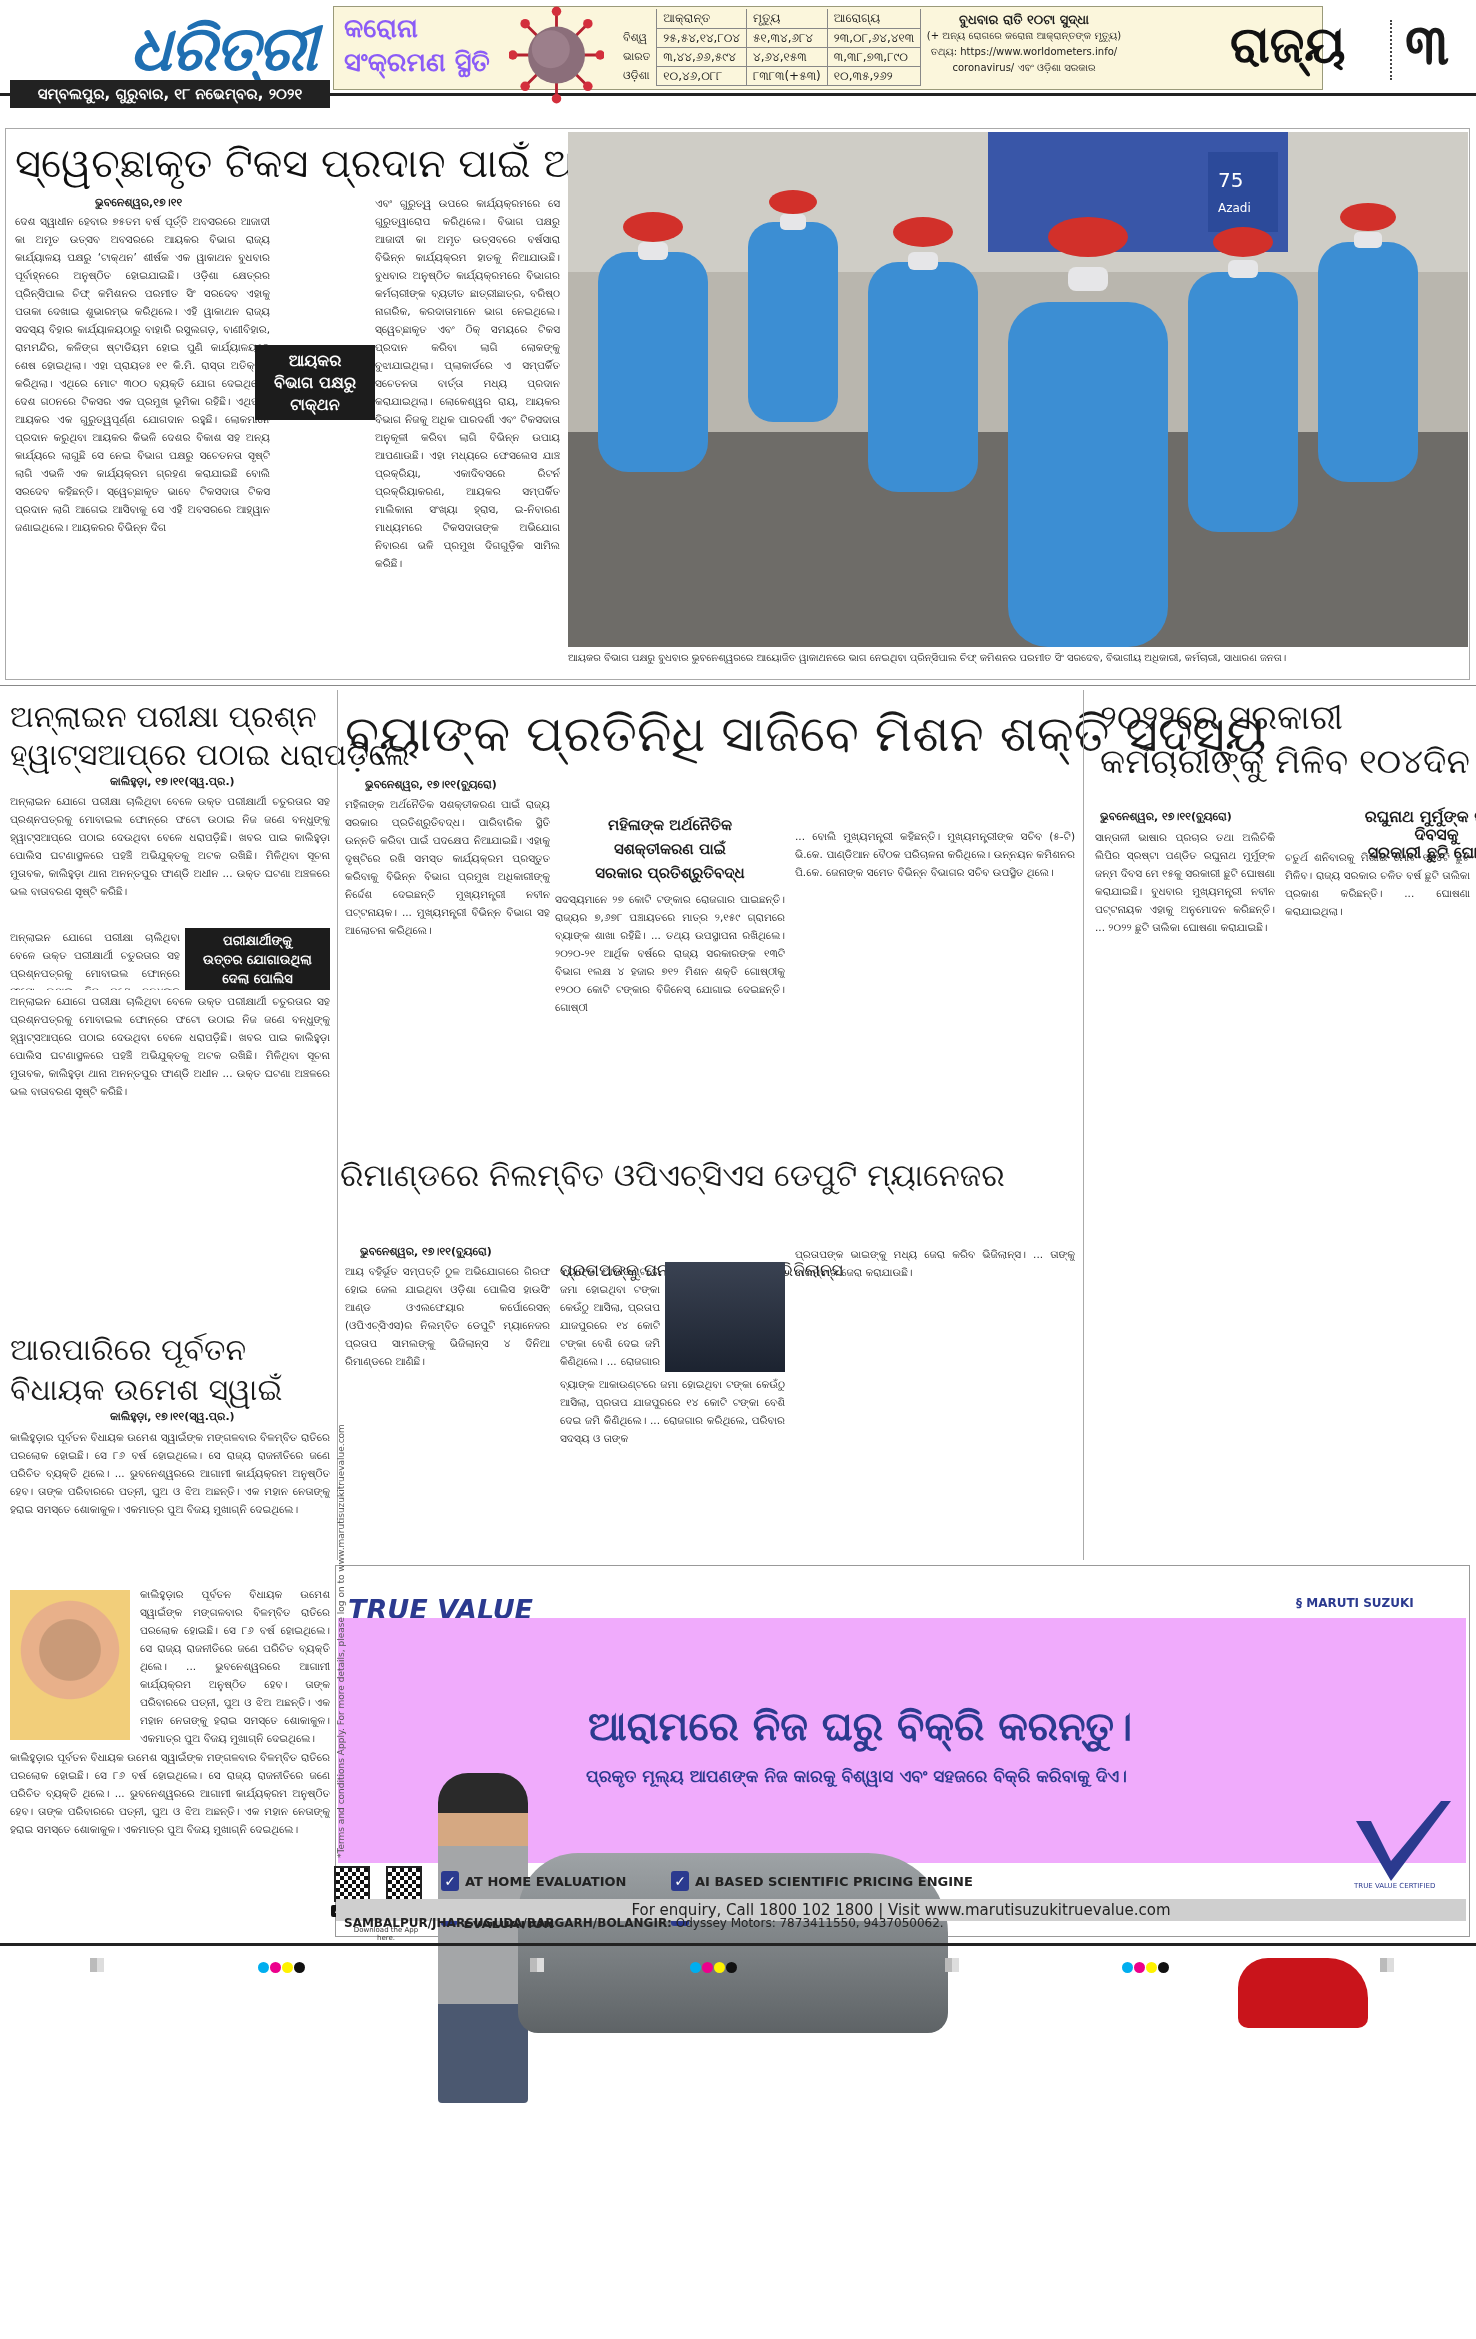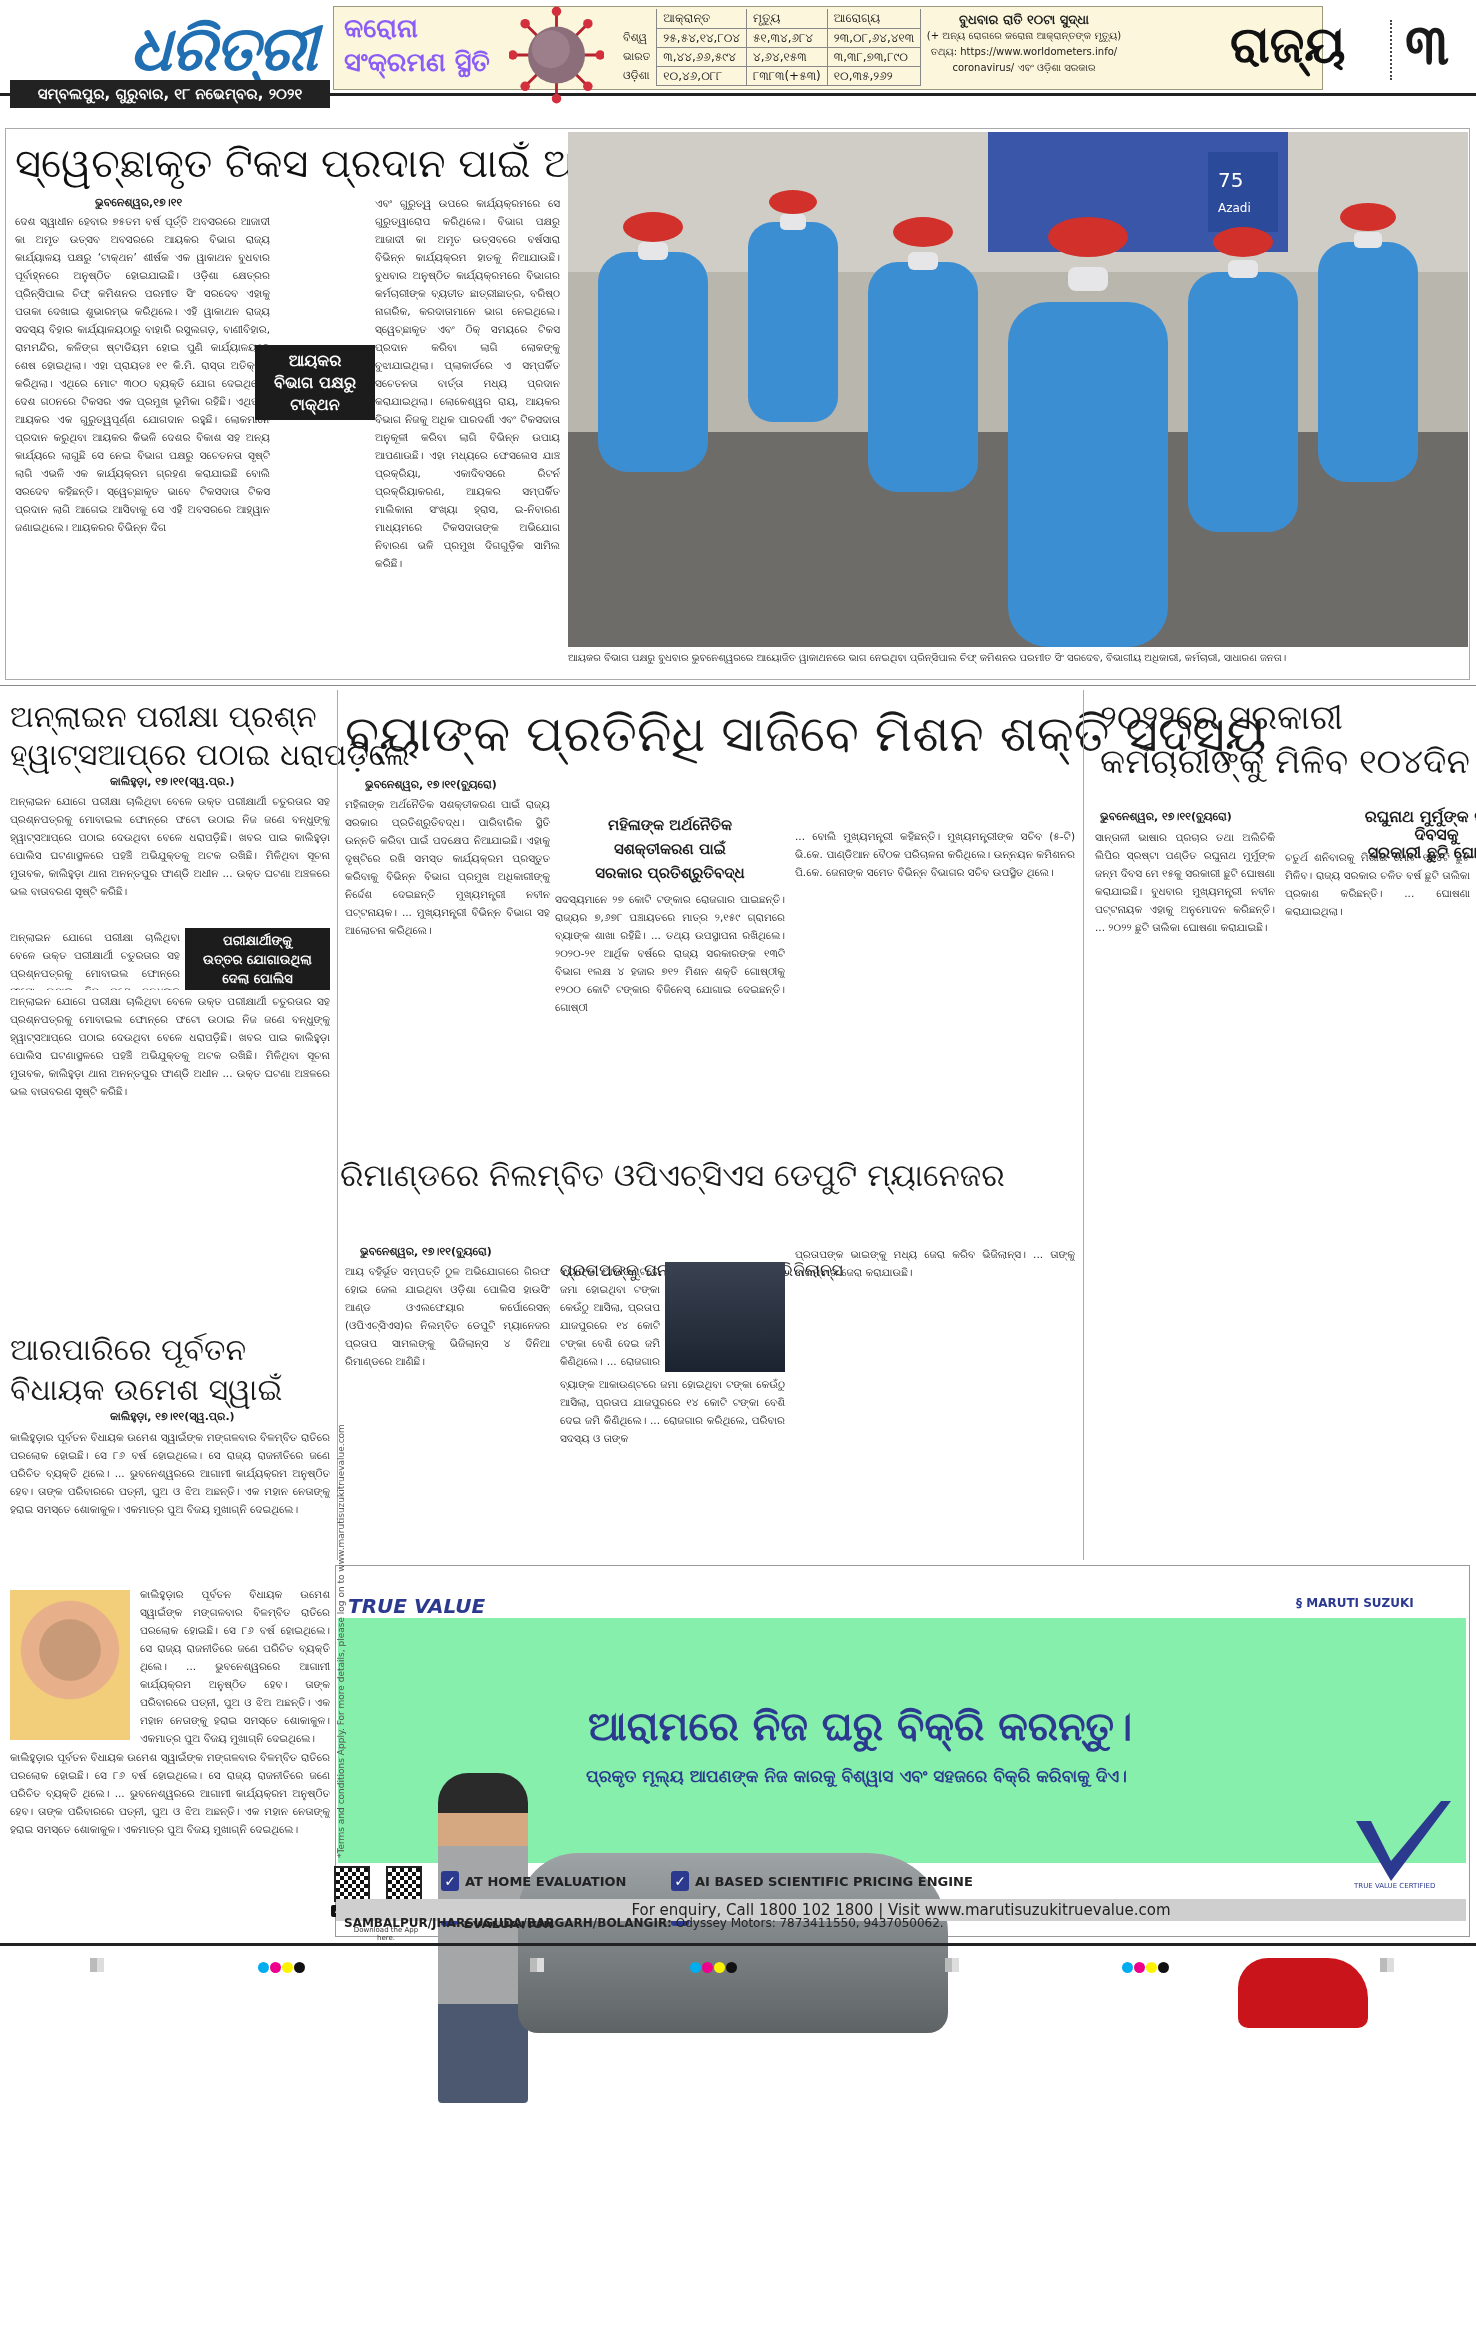--- a/index.html
+++ b/index.html
@@ -47,22 +47,22 @@
   .sub-bold { font-weight: bold; font-size: 15px; line-height: 24px; text-align: center; }
   .h-rimand { left: 340px; top: 1148px; font-size: 31px; line-height: 54px; white-space: nowrap; }
   .h-formermla { left: 10px; top: 1330px; font-size: 30px; line-height: 40px; }
 
   .vline { width: 1px; background: #aaa; }
 
   .portrait { left: 10px; top: 1590px; width: 120px; height: 150px; background: radial-gradient(circle at 50% 40%, #c99a78 0 28%, #e8b08a 29% 45%, #f2ce7a 46% 100%); }
 
   
   .ad { left: 335px; top: 1565px; width: 1135px; height: 372px; border: 1px solid #999; background: #fff; }
-  .ad-inner { position: absolute; left: 2px; top: 52px; width: 1128px; height: 245px; background: #86efac; }
-  .truevalue { left: 12px; top: 28px; font-size: 20px; font-weight: bold; font-style: italic; color: #2b3a8f; }
+  .ad-inner { position: absolute; left: 2px; top: 52px; width: 1128px; height: 245px; background: #f0abfc; }
+  .truevalue { left: 12px; top: 28px; font-size: 27px; font-weight: bold; font-style: italic; color: #2b3a8f; }
   .maruti { left: 960px; top: 30px; font-size: 12px; font-weight: bold; color: #2b3a8f; }
   .ad-head { left: 250px; top: 85px; font-size: 40px; font-weight: bold; color: #2b3a8f; white-space: nowrap; }
   .ad-sub { left: 248px; top: 148px; font-size: 17px; font-weight: bold; color: #2b3a8f; white-space: nowrap; }
   .ad-side { left: -2px; top: 125px; font-size: 9px; color: #555; transform: rotate(-90deg); transform-origin: left top; white-space: nowrap; }
   .car1 { left: 180px; top: 235px; width: 430px; height: 180px; background: linear-gradient(180deg,#9ea3a6,#5e6366); border-radius: 60px 80px 20px 20px; }
   .man { left: 100px; top: 155px; width: 90px; height: 330px; background: linear-gradient(180deg,#2a2a2a 0 12%, #d5a882 12% 22%, #a4a6a8 22% 70%, #4b5870 70%); border-radius: 30px 30px 4px 4px; }
   .car2 { left: 900px; top: 340px; width: 130px; height: 70px; background: #c9141b; border-radius: 30px 40px 10px 10px; }
   .features { left: 55px; top: 305px; display: grid; grid-template-columns: 230px 330px; row-gap: 10px; font-size: 13px; font-weight: bold; color: #222; }
   .feat { display: flex; align-items: center; gap: 6px; }
   .chk { width: 18px; height: 20px; background: #2b3a8f; border-radius: 3px; color: #fff; font-size: 14px; display:flex; align-items:center; justify-content:center; }

